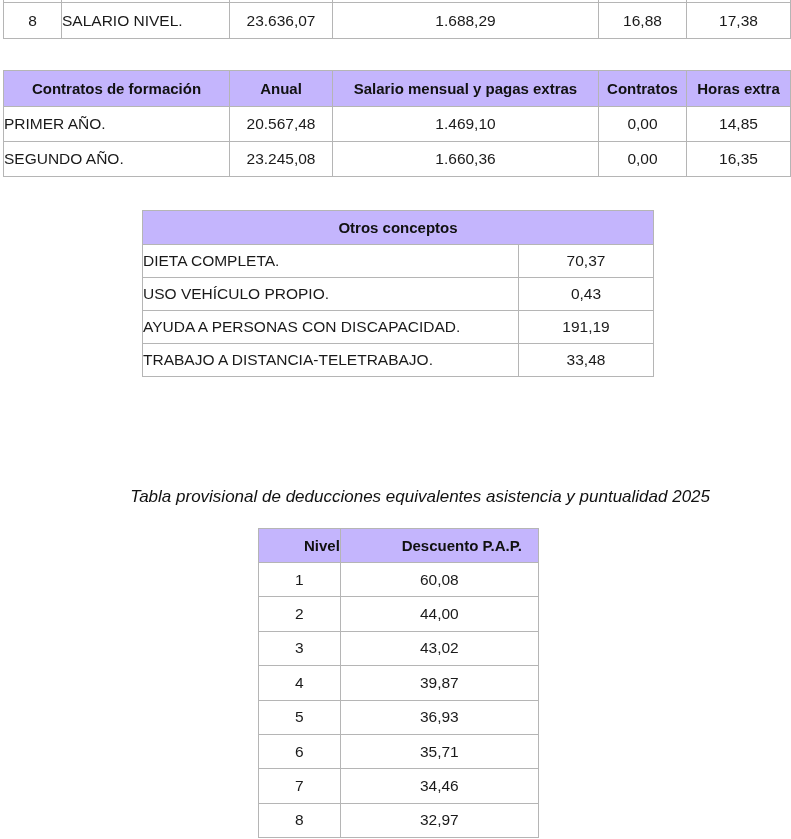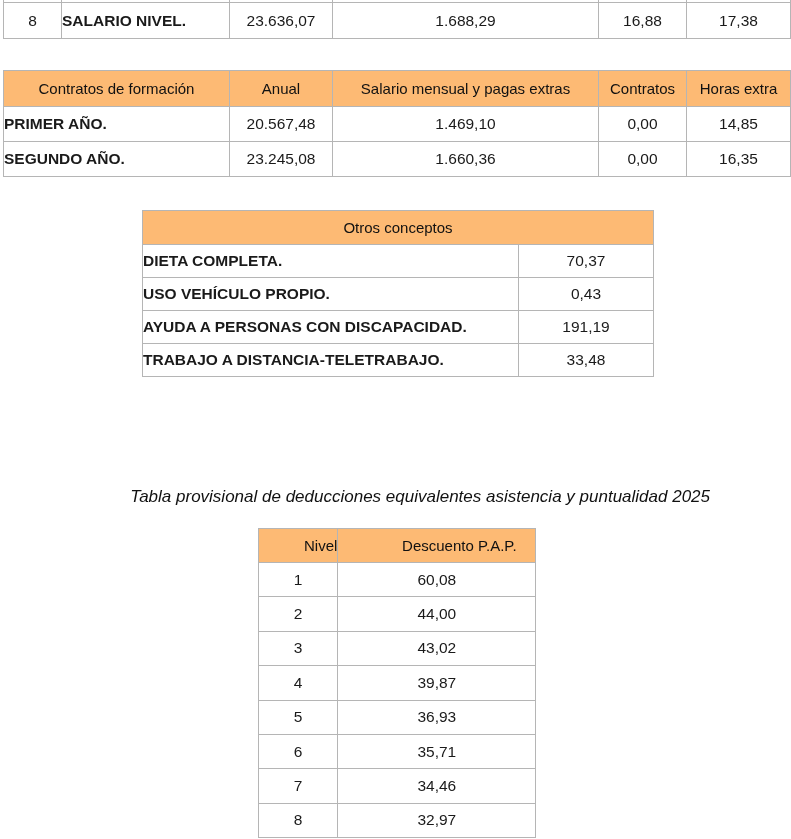--- a/index.html
+++ b/index.html
@@ -10,25 +10,25 @@
   table.tbl {
     position:absolute; border-collapse:collapse; table-layout:fixed;
     font-family:"Liberation Sans", sans-serif;
   }
   .tbl td, .tbl th {
     border:1px solid #b5b5b5; overflow:hidden; white-space:nowrap;
     vertical-align:middle; background:#ffffff; font-size:15.5px; color:#1a1a1a;
     padding:0;
   }
   .tbl th {
-    background:#fdba74; font-weight:normal; font-size:15px; color:#111111;
+    background:#c4b5fd; font-weight:bold; font-size:15px; color:#111111;
     text-align:center;
   }
   .num { text-align:center; }
-  .lbl { text-align:left; padding-left:8px;font-weight:bold; }
+  .lbl { text-align:left; padding-left:8px; }
   
   #t-salary { top:0; left:3px; }
   #t-salary td { height:35px; }
   #t-salary tr.sliver td { height:2px; border-top:none; }
   
   #t-formacion { top:70px; left:3px; }
   #t-formacion th { height:35px; }
   #t-formacion td { height:34px;margin-top:8px; }
   
   #t-otros { top:210px; left:142px; }

